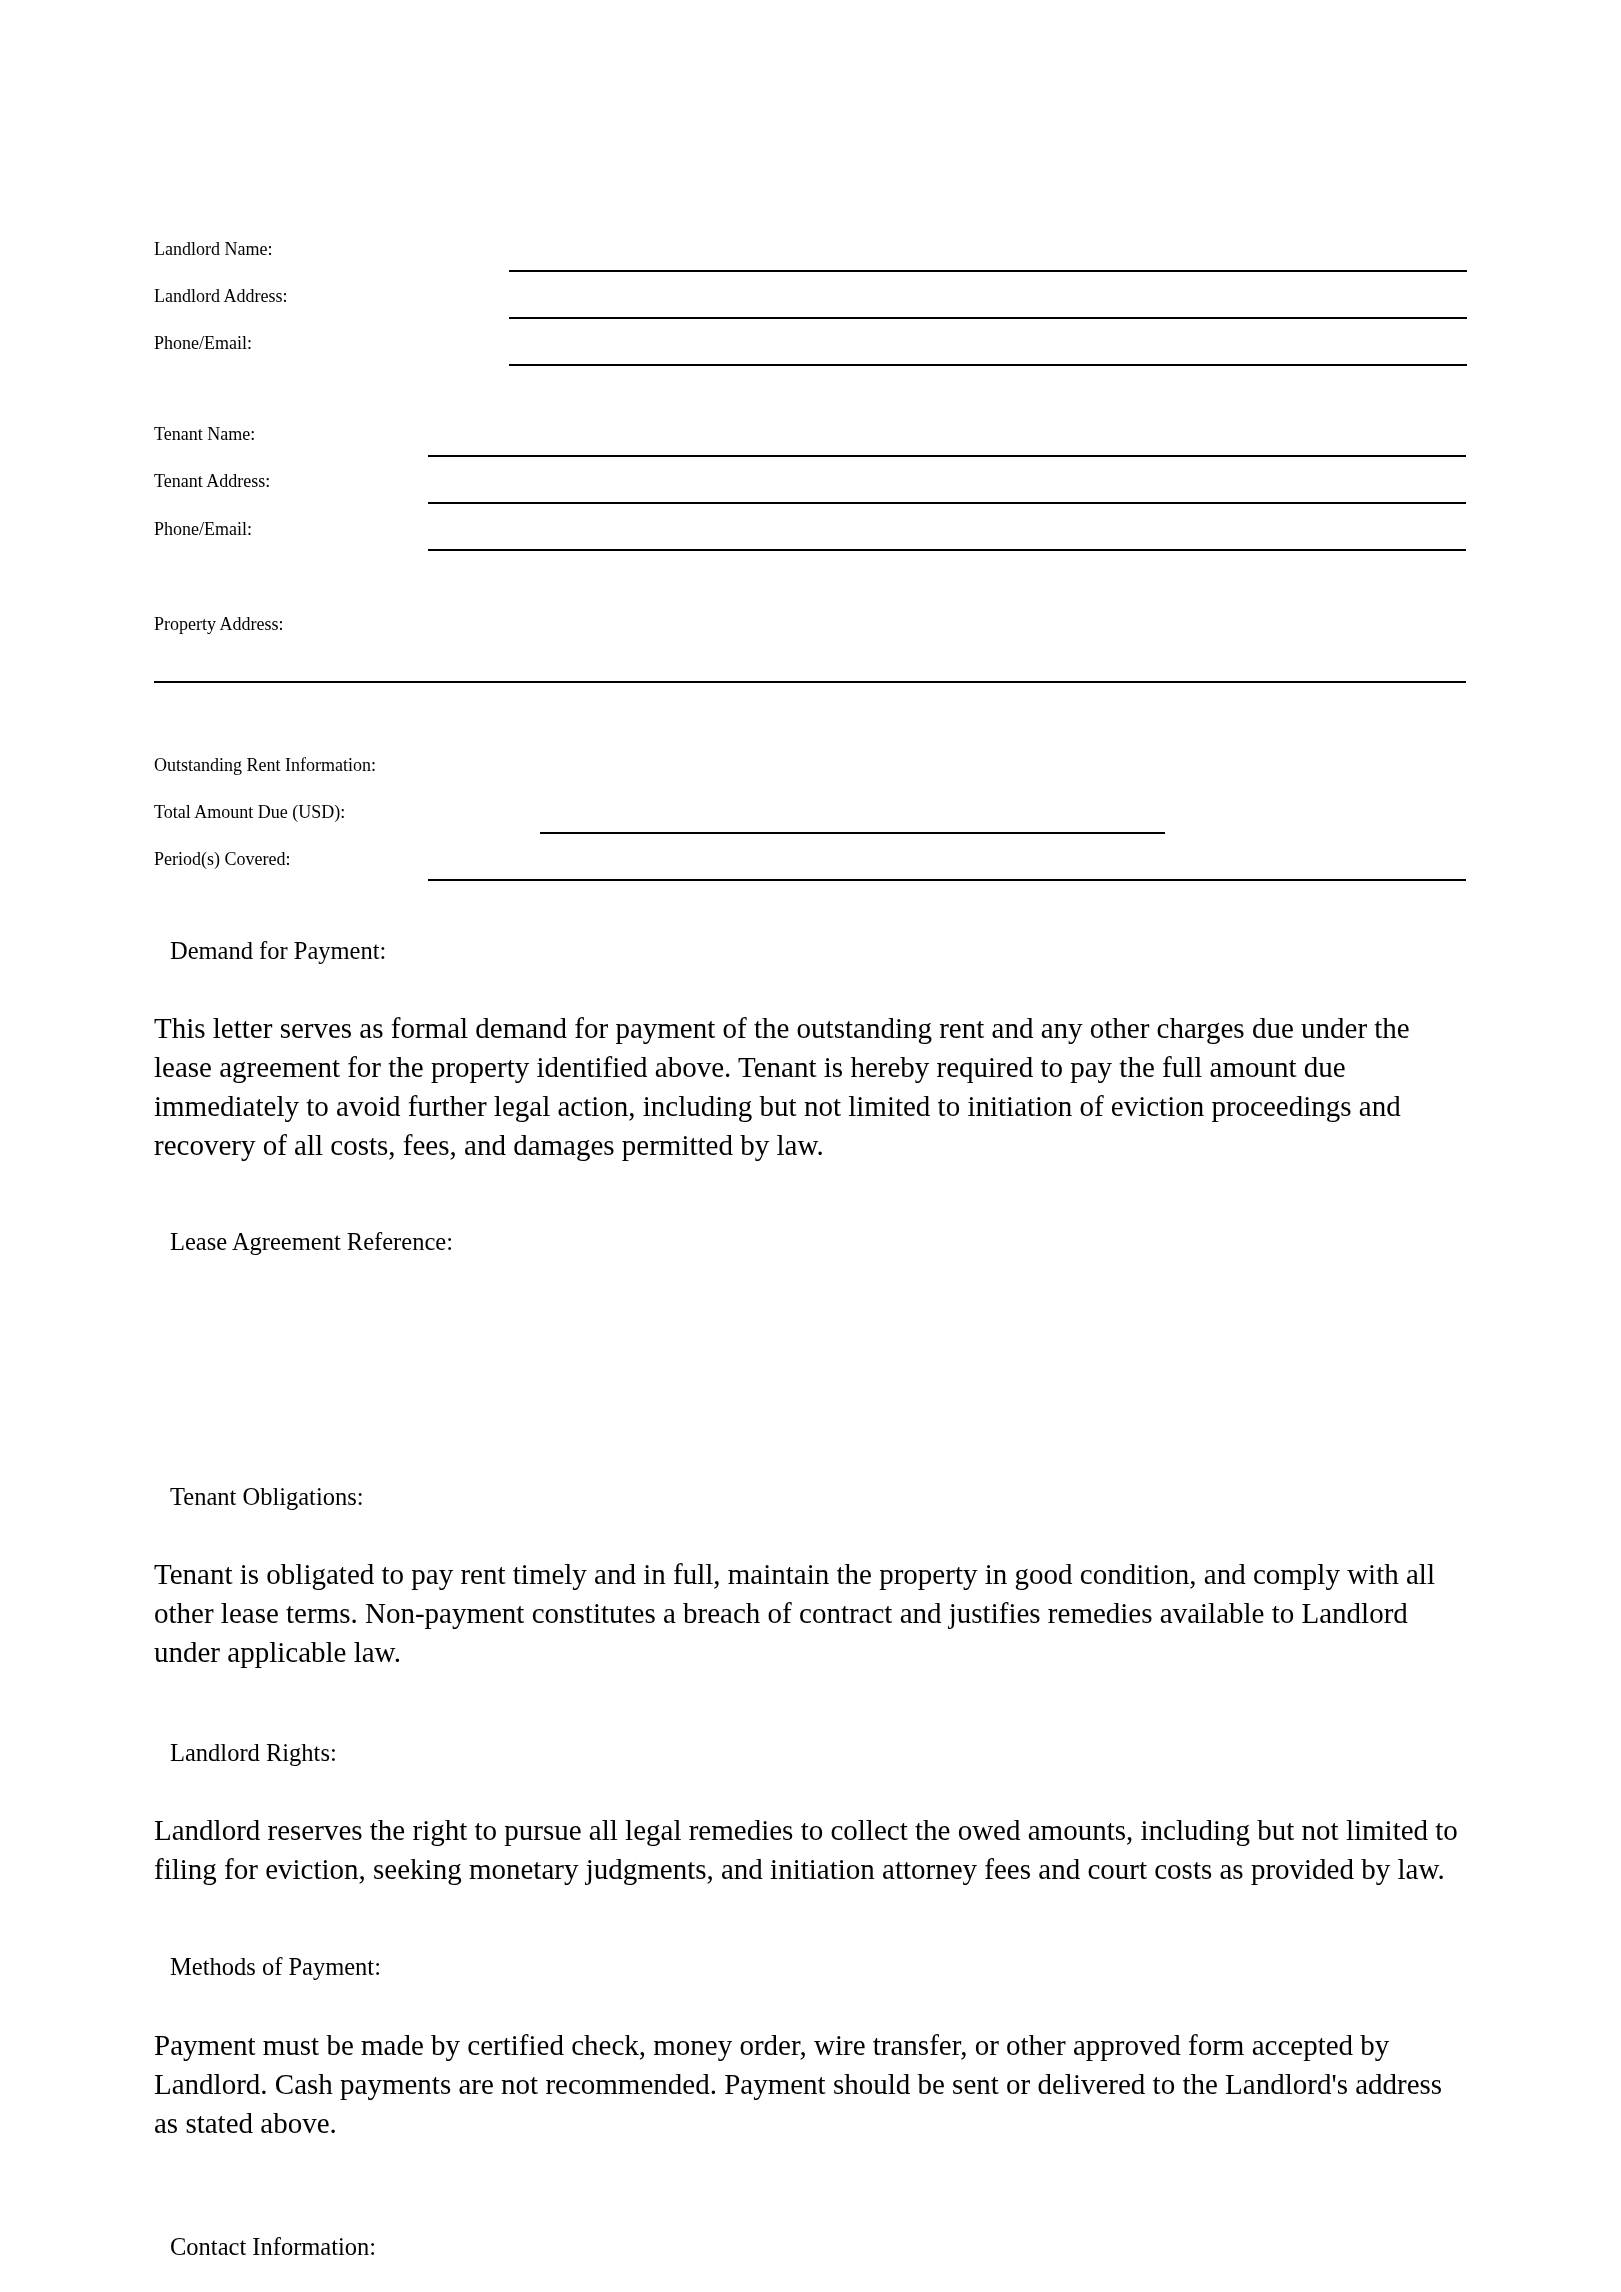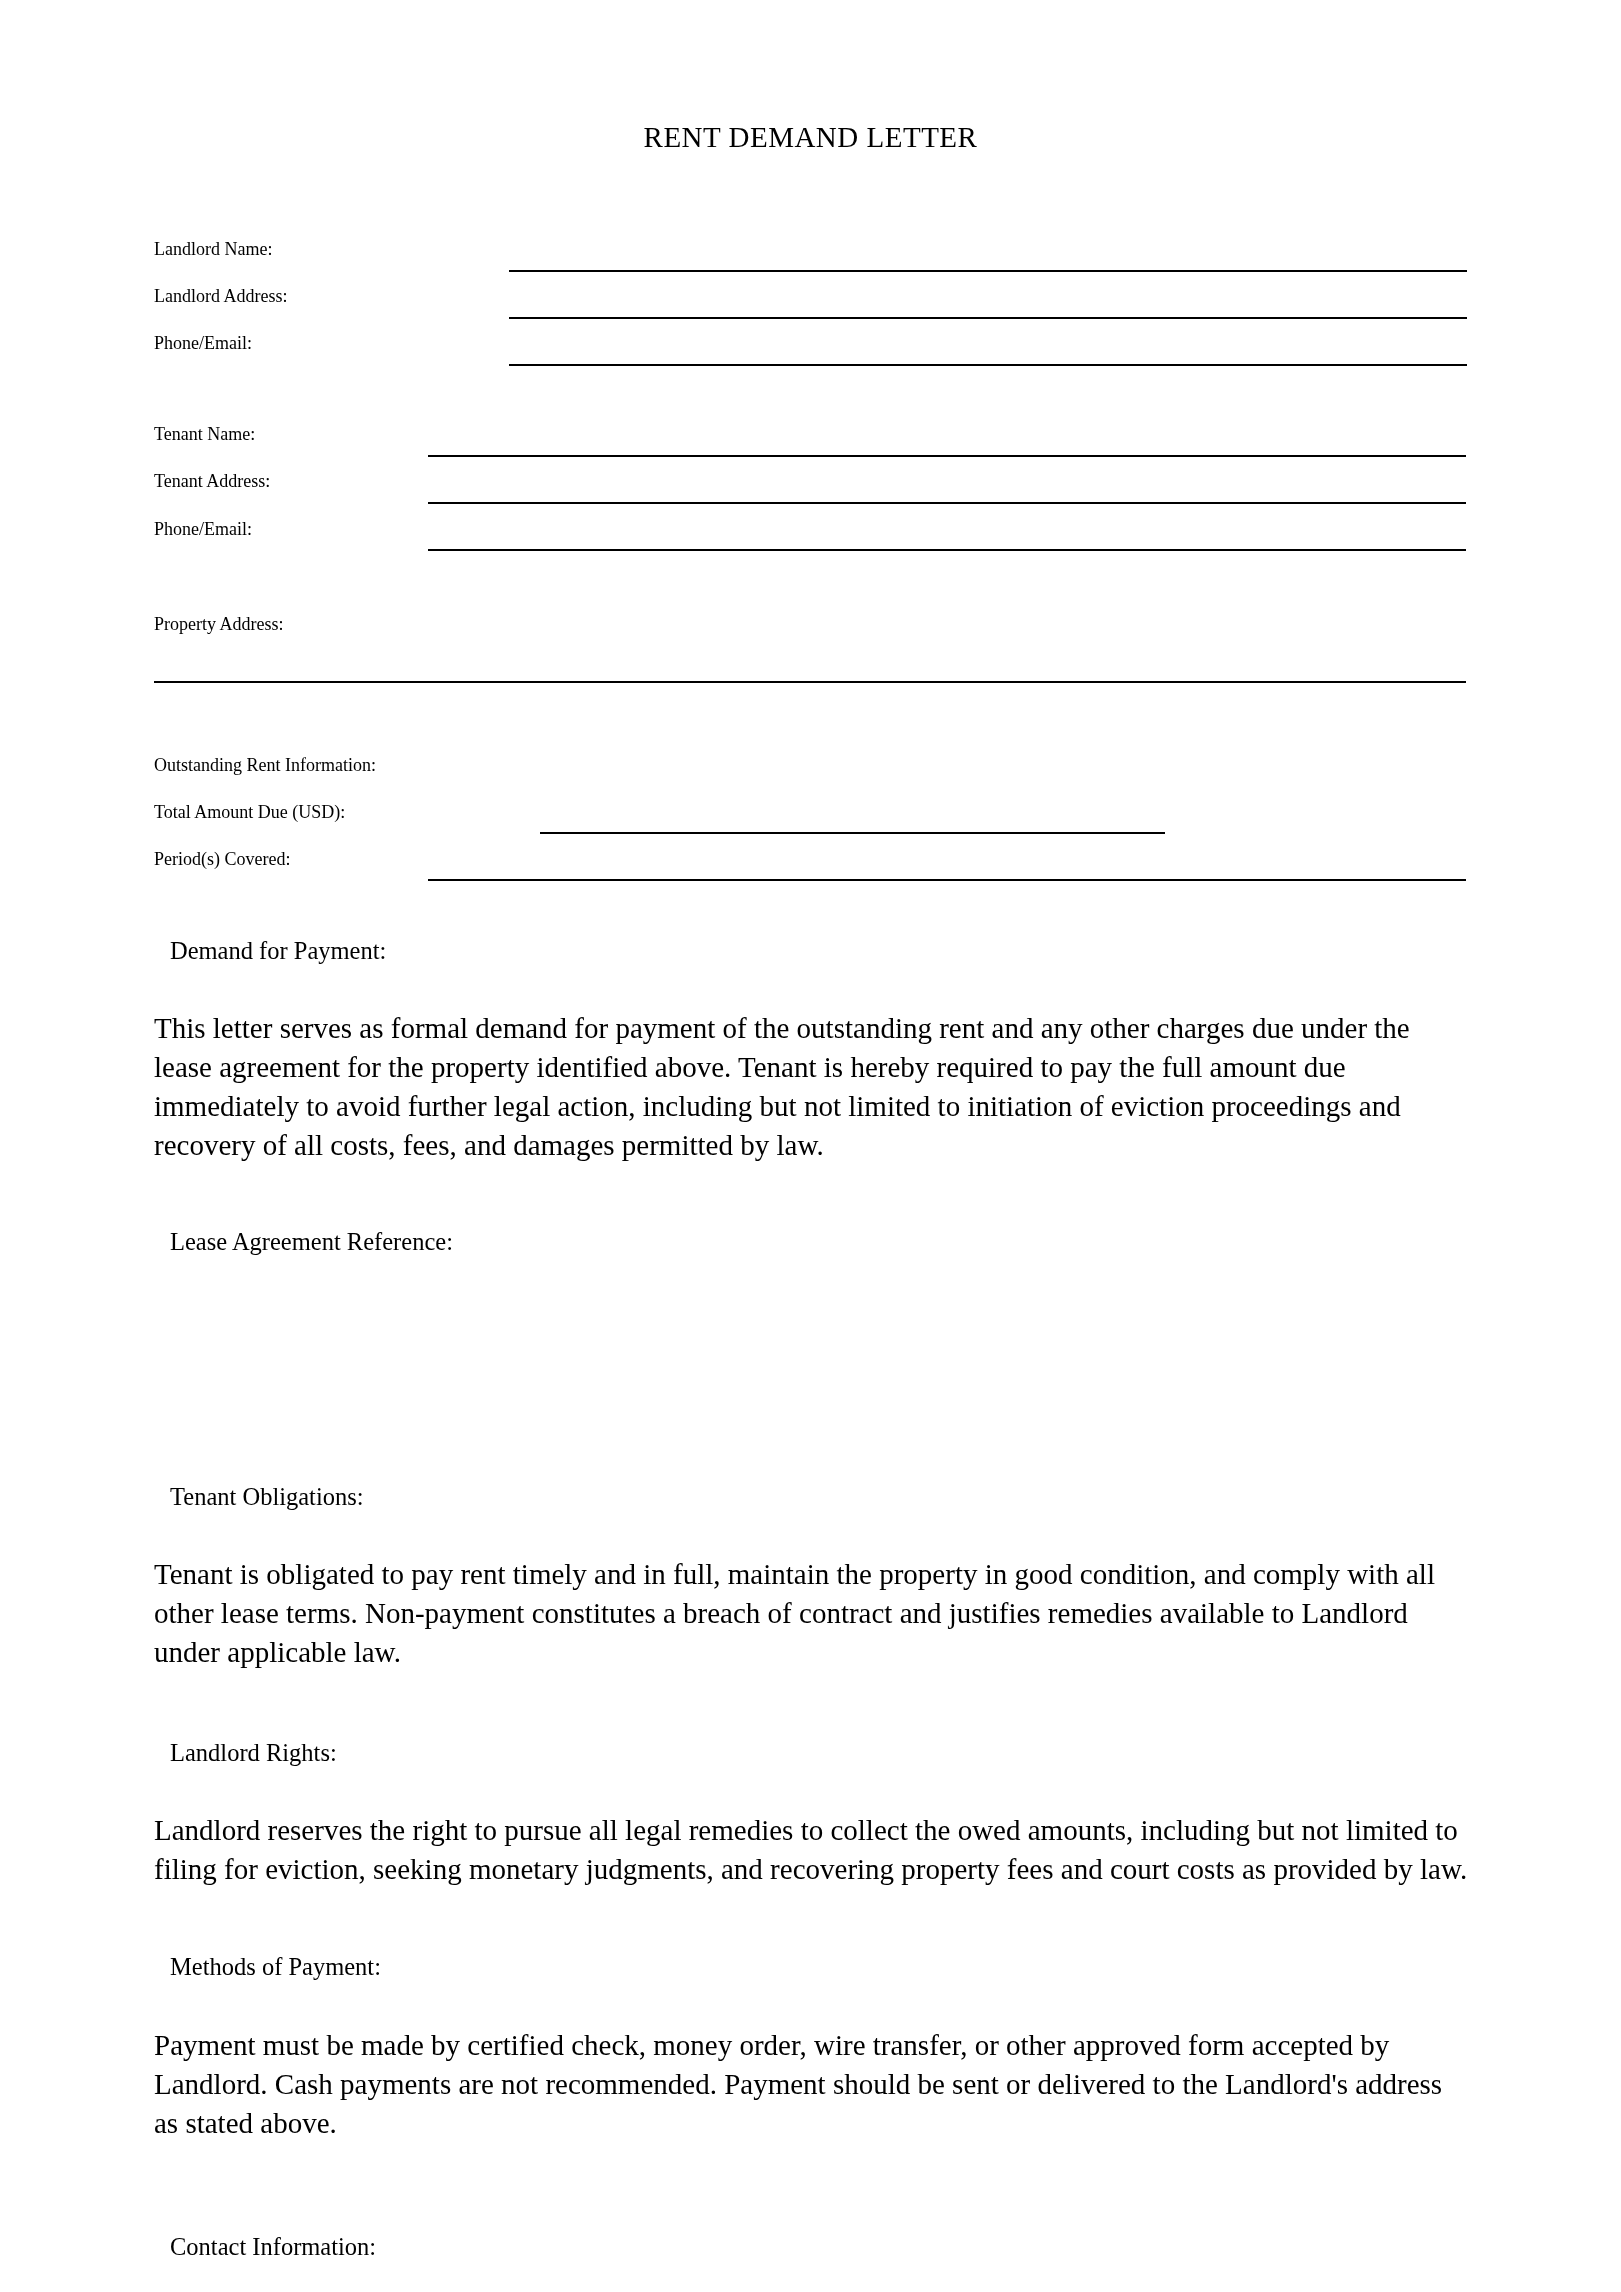--- a/index.html
+++ b/index.html
@@ -109,21 +109,20 @@
   .h-methods   { top: 1952px; }
   .p-methods   { top: 1997px; }
 
   .h-contact   { top: 2232px; text-align: center; }
 </style>
 </head>
 <body>
 
 <div class="page">
 
-  <div class="doc-title">RENT DEMAND LETTER</div>
 
   <div class="label lbl-landlord-name">Landlord Name:</div>
   <div class="rule rule-landlord-name"></div>
 
   <div class="label lbl-landlord-address">Landlord Address:</div>
   <div class="rule rule-landlord-address"></div>
 
   <div class="label lbl-landlord-phone">Phone/Email:</div>
   <div class="rule rule-landlord-phone"></div>
 
@@ -149,21 +148,21 @@
 
   <div class="section-heading h-demand">Demand for Payment:</div>
   <div class="para p-demand">This letter serves as formal demand for payment of the outstanding rent and any other charges due under the lease agreement for the property identified above. Tenant is hereby required to pay the full amount due immediately to avoid further legal action, including but not limited to initiation of eviction proceedings and recovery of all costs, fees, and damages permitted by law.</div>
 
   <div class="section-heading h-lease">Lease Agreement Reference:</div>
 
   <div class="section-heading h-obligations">Tenant Obligations:</div>
   <div class="para p-obligations">Tenant is obligated to pay rent timely and in full, maintain the property in good condition, and comply with all other lease terms. Non-payment constitutes a breach of contract and justifies remedies available to Landlord under applicable law.</div>
 
   <div class="section-heading h-rights">Landlord Rights:</div>
-  <div class="para p-rights">Landlord reserves the right to pursue all legal remedies to collect the owed amounts, including but not limited to filing for eviction, seeking monetary judgments, and recovering property fees and court costs as provided by law.</div>
+  <div class="para p-rights">Landlord reserves the right to pursue all legal remedies to collect the owed amounts, including but not limited to filing for eviction, seeking monetary judgments, and initiation attorney fees and court costs as provided by law.</div>
 
   <div class="section-heading h-methods">Methods of Payment:</div>
   <div class="para p-methods">Payment must be made by certified check, money order, wire transfer, or other approved form accepted by Landlord. Cash payments are not recommended. Payment should be sent or delivered to the Landlord's address as stated above.</div>
 
   <div class="section-heading h-contact">Contact Information:</div>
 
 </div>
 
 
 </body></html>

